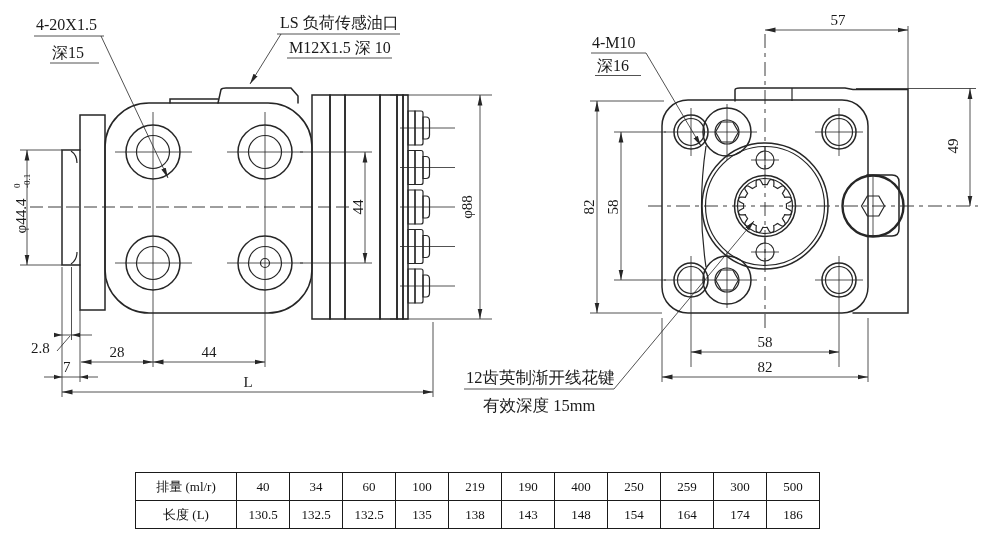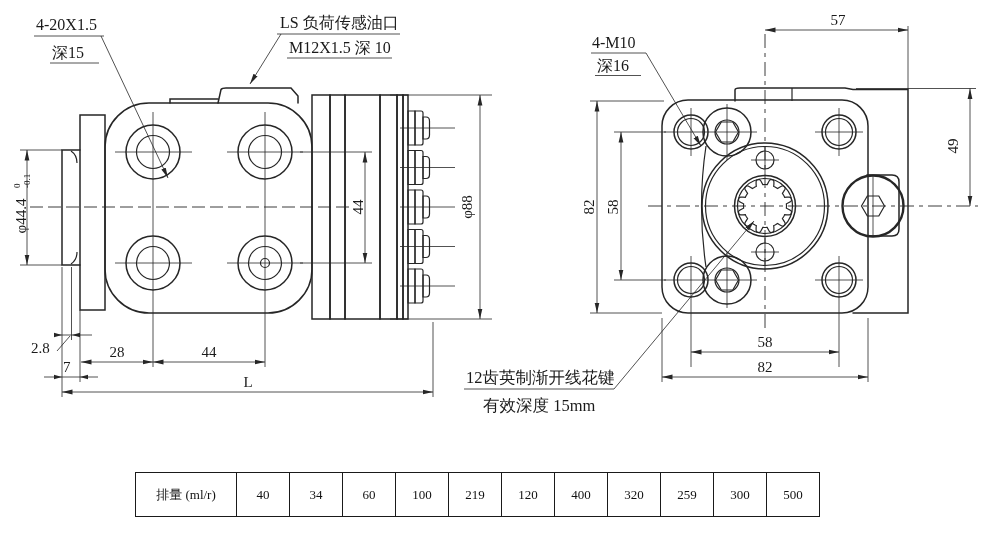--- a/index.html
+++ b/index.html
@@ -14,21 +14,21 @@
   .dash{stroke:#262626;stroke-width:0.9;fill:none;stroke-dasharray:13 5;}
   .dash2{stroke:#262626;stroke-width:0.9;fill:none;stroke-dasharray:14 5 4 5;}
   .dtxt{font-size:15px;}
   .ltxt{font-size:16px;}
   .ctxt{font-size:16.5px;}
   .arr{fill:#262626;stroke:none;}
   
   #spec-table{position:absolute;left:135px;top:472px;border-collapse:collapse;
               font-size:13px;color:#111;}
   #spec-table td{border:1px solid #1a1a1a;height:19px;text-align:center;
-                 padding:12px 2px;white-space:nowrap;}
+                 padding:4px 2px;white-space:nowrap;}
   #spec-table{border:1.5px solid #1a1a1a;}
   #spec-table td.lbl{width:96px;}
   #spec-table td.val{width:48px;}
 </style>
 </head>
 <body>
 
 <div id="canvas">
 
 <svg width="990" height="455" viewBox="0 0 990 455">
@@ -274,23 +274,37 @@
 
 <table id="spec-table">
   <tbody>
     <tr>
       <td class="lbl">排量 (ml/r)</td>
       <td class="val">40</td>
       <td class="val">34</td>
       <td class="val">60</td>
       <td class="val">100</td>
       <td class="val">219</td>
-      <td class="val">120</td>
+      <td class="val">190</td>
       <td class="val">400</td>
-      <td class="val">320</td>
+      <td class="val">250</td>
       <td class="val">259</td>
       <td class="val">300</td>
       <td class="val">500</td>
     </tr>
+    <tr>
+      <td class="lbl">长度 (L)</td>
+      <td class="val">130.5</td>
+      <td class="val">132.5</td>
+      <td class="val">132.5</td>
+      <td class="val">135</td>
+      <td class="val">138</td>
+      <td class="val">143</td>
+      <td class="val">148</td>
+      <td class="val">154</td>
+      <td class="val">164</td>
+      <td class="val">174</td>
+      <td class="val">186</td>
+    </tr>
   </tbody>
 </table>
 
 </div>
 
 </body></html>

